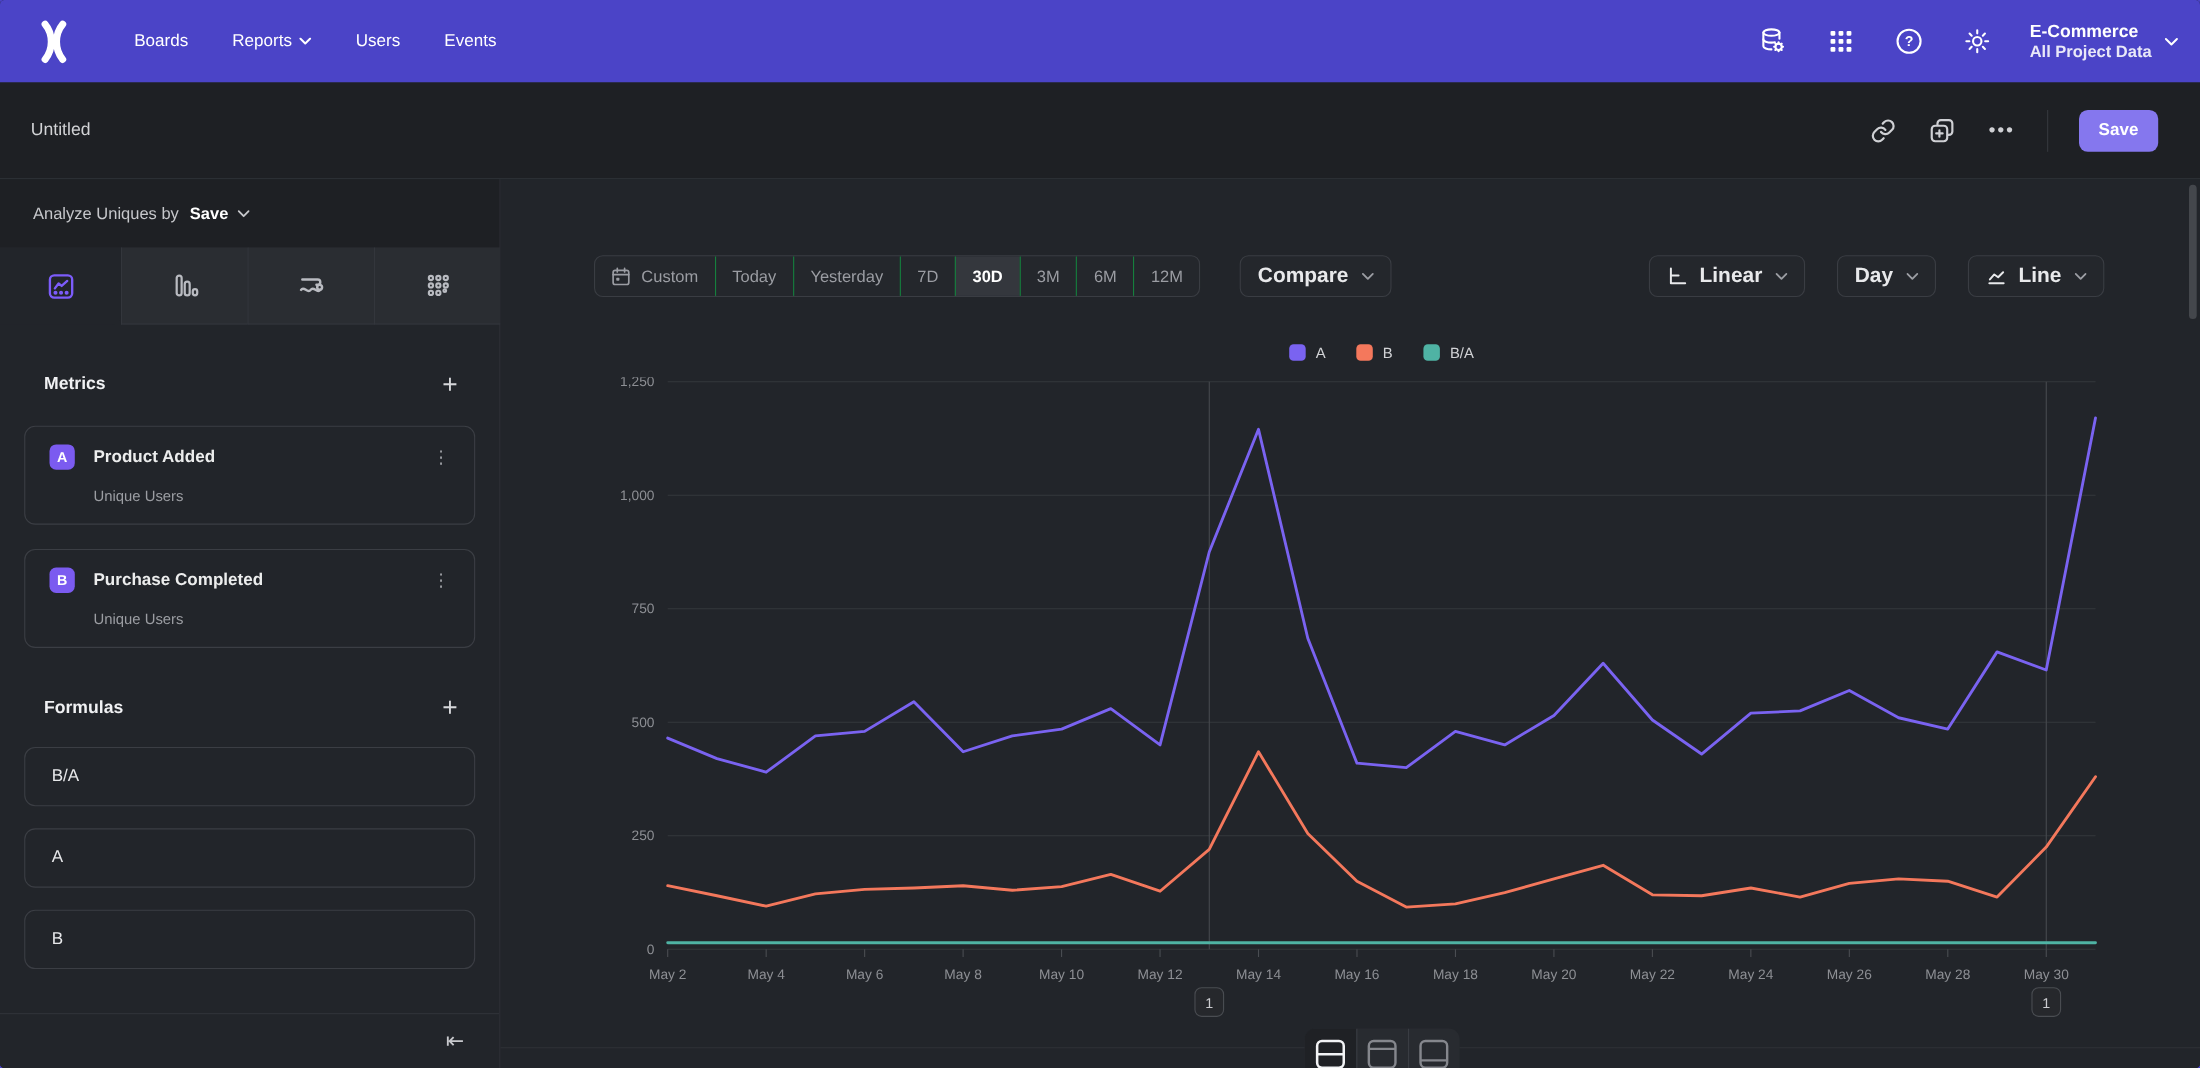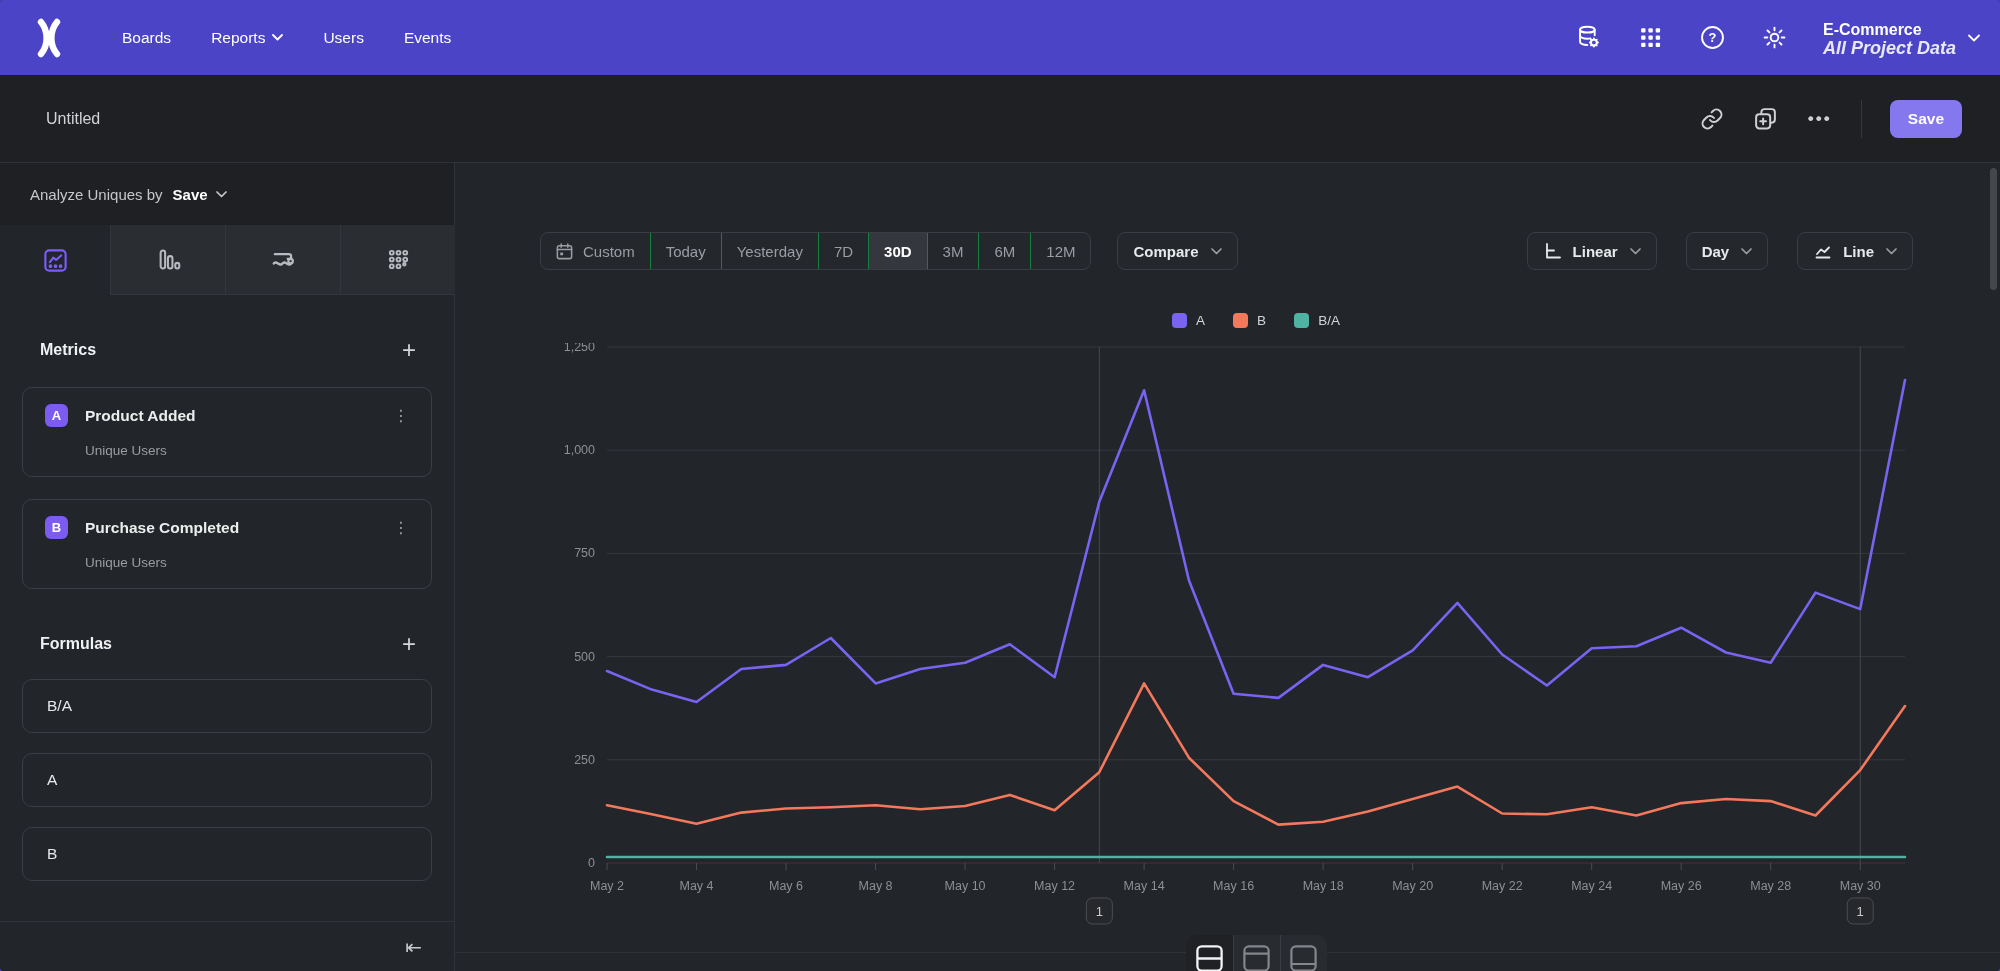--- a/index.html
+++ b/index.html
@@ -12,25 +12,25 @@
   .nav-items { display:flex; align-items:center; margin-left:38px; gap:8px; }
   .nav-item { color:#fff; font-size:15.5px; font-weight:500; padding:10px 16px; border-radius:8px; display:flex; align-items:center; gap:7px; cursor:pointer; }
   .search-pill { position:absolute; left:672px; top:10px; width:656px; height:54px; background:rgba(255,255,255,0.09);
                  border:1.5px solid rgba(255,255,255,0.30); border-radius:10px; display:flex; align-items:center; padding:0 18px; gap:13px; }
   .search-pill span { color:rgba(255,255,255,0.92); font-size:17px; }
   .top-right { position:absolute; right:20px; top:0; height:75px; display:flex; align-items:center; gap:34px; }
   .top-icon { width:28px; height:28px; display:flex; align-items:center; justify-content:center; cursor:pointer; }
   .project-switch { display:flex; align-items:center; gap:12px; cursor:pointer; }
   .project-text { text-align:left; }
   .project-name { color:#fff; font-size:16px; font-weight:700; line-height:20px; }
-  .project-scope { color:rgba(255,255,255,0.88); font-size:18px; font-weight:600; line-height:16px;font-style:italic; }
+  .project-scope { color:rgba(255,255,255,0.88); font-size:15px; font-weight:600; line-height:16px; }
 
   
   .titlebar { position:absolute; top:75px; left:0; right:0; height:88px; background:#1e2024; border-bottom:1px solid #303339; display:flex; align-items:center; }
-  .report-title { margin-left:46px; color:#d2d3d6; font-size:16px; }
+  .report-title { margin-left:28px; color:#d2d3d6; font-size:16px; }
   .title-actions { position:absolute; right:38px; display:flex; align-items:center; gap:28px; }
   .action-icon { width:26px; height:26px; display:flex; align-items:center; justify-content:center; color:#cfd0d4; cursor:pointer; }
   .dots { color:#cfd0d4; font-size:17px; letter-spacing:2px; font-weight:700; }
   .vdivider { width:1px; height:38px; background:#35383e; }
   .save-btn { background:#8577ee; color:#fff; font-size:15.5px; font-weight:600; border:none; border-radius:8px; padding:10px 18px; cursor:pointer; }
 
   
   .sidebar { position:absolute; top:163px; left:0; width:455px; bottom:0; background:#22252a; border-right:1px solid #303339; display:flex; flex-direction:column; }
   .analyze-row { height:62px; background:#1e2024; display:flex; align-items:center; padding-left:30px; gap:10px; flex:none; }
   .analyze-label { color:#c6c7cb; font-size:15px; }
@@ -49,27 +49,27 @@
   .metric-name { color:#eceded; font-size:15.5px; font-weight:600; flex:1; }
   .kebab { color:#9fa1a6; font-size:16px; padding:0 6px; cursor:pointer; }
   .metric-sub { color:#9b9da2; font-size:13.5px; margin:16px 0 2px 40px; }
   .formula-card { margin:20px 22px 0 22px; border:1px solid #3b3e44; border-radius:10px; padding:17px 16px 17px 24px; color:#e7e8ea; font-size:15.5px; cursor:pointer; }
   .side-footer { margin-top:auto; border-top:1px solid #303339; height:50px; display:flex; align-items:center; justify-content:flex-end; padding-right:32px; flex:none; }
   .collapse-icon { color:#c7c8cc; font-size:20px; cursor:pointer; }
 
   
   .main { position:absolute; top:163px; left:455px; right:0; bottom:0; background:#22252a; }
   .controls-row { position:absolute; top:69px; left:85px; right:87px; display:flex; justify-content:space-between; align-items:center; }
-  .controls-left { display:flex; align-items:center; gap:26px; }
+  .controls-left { display:flex; align-items:center; gap:36px; }
   .controls-right { display:flex; align-items:center; gap:29px; }
   .segmented { display:flex; align-items:stretch; height:38px; border:1px solid #3a3d43; border-radius:8px; background:#24272c; overflow:hidden; }
   .segment { display:flex; align-items:center; gap:9px; padding:0 15px; color:#9b9da3; font-size:15px; border-left:1px solid #15803d; cursor:pointer; white-space:nowrap; }
   .segment:first-child { border-left:none; padding-left:14px; }
   .segment.active { background:#34373d; color:#fff; font-weight:600; }
-  .btn { display:flex; align-items:center; gap:10px; height:38px; padding:0 15px; border:1px solid #3a3d43; border-radius:8px; background:#24272c; color:#e8e9eb; font-size:15px; font-weight:600; cursor:pointer; }
+  .btn { display:flex; align-items:center; gap:10px; height:38px; padding:0 15px; border:1px solid #3a3d43; border-radius:8px; background:#24272c; color:#e8e9eb; font-size:19px; font-weight:600; cursor:pointer; }
   .btn .chev { margin-left:2px; }
 
   .legend-row { position:absolute; top:150px; left:152px; width:1298px; display:flex; justify-content:center; gap:28px; }
   .legend-item { display:flex; align-items:center; gap:9px; color:#d2d3d6; font-size:13.5px; }
   .legend-swatch { width:15px; height:15px; border-radius:4px; }
   .legend-swatch.dotted { background-image:radial-gradient(circle, rgba(255,255,255,0.55) 1px, transparent 1.2px); background-size:4px 4px; }
 
   #chart-svg { position:absolute; left:0; top:180px; }
   .ytick { fill:#8d8f94; font-size:12.5px; font-family:"Liberation Sans",sans-serif; }
   .xtick { fill:#8d8f94; font-size:12.5px; font-family:"Liberation Sans",sans-serif; }

